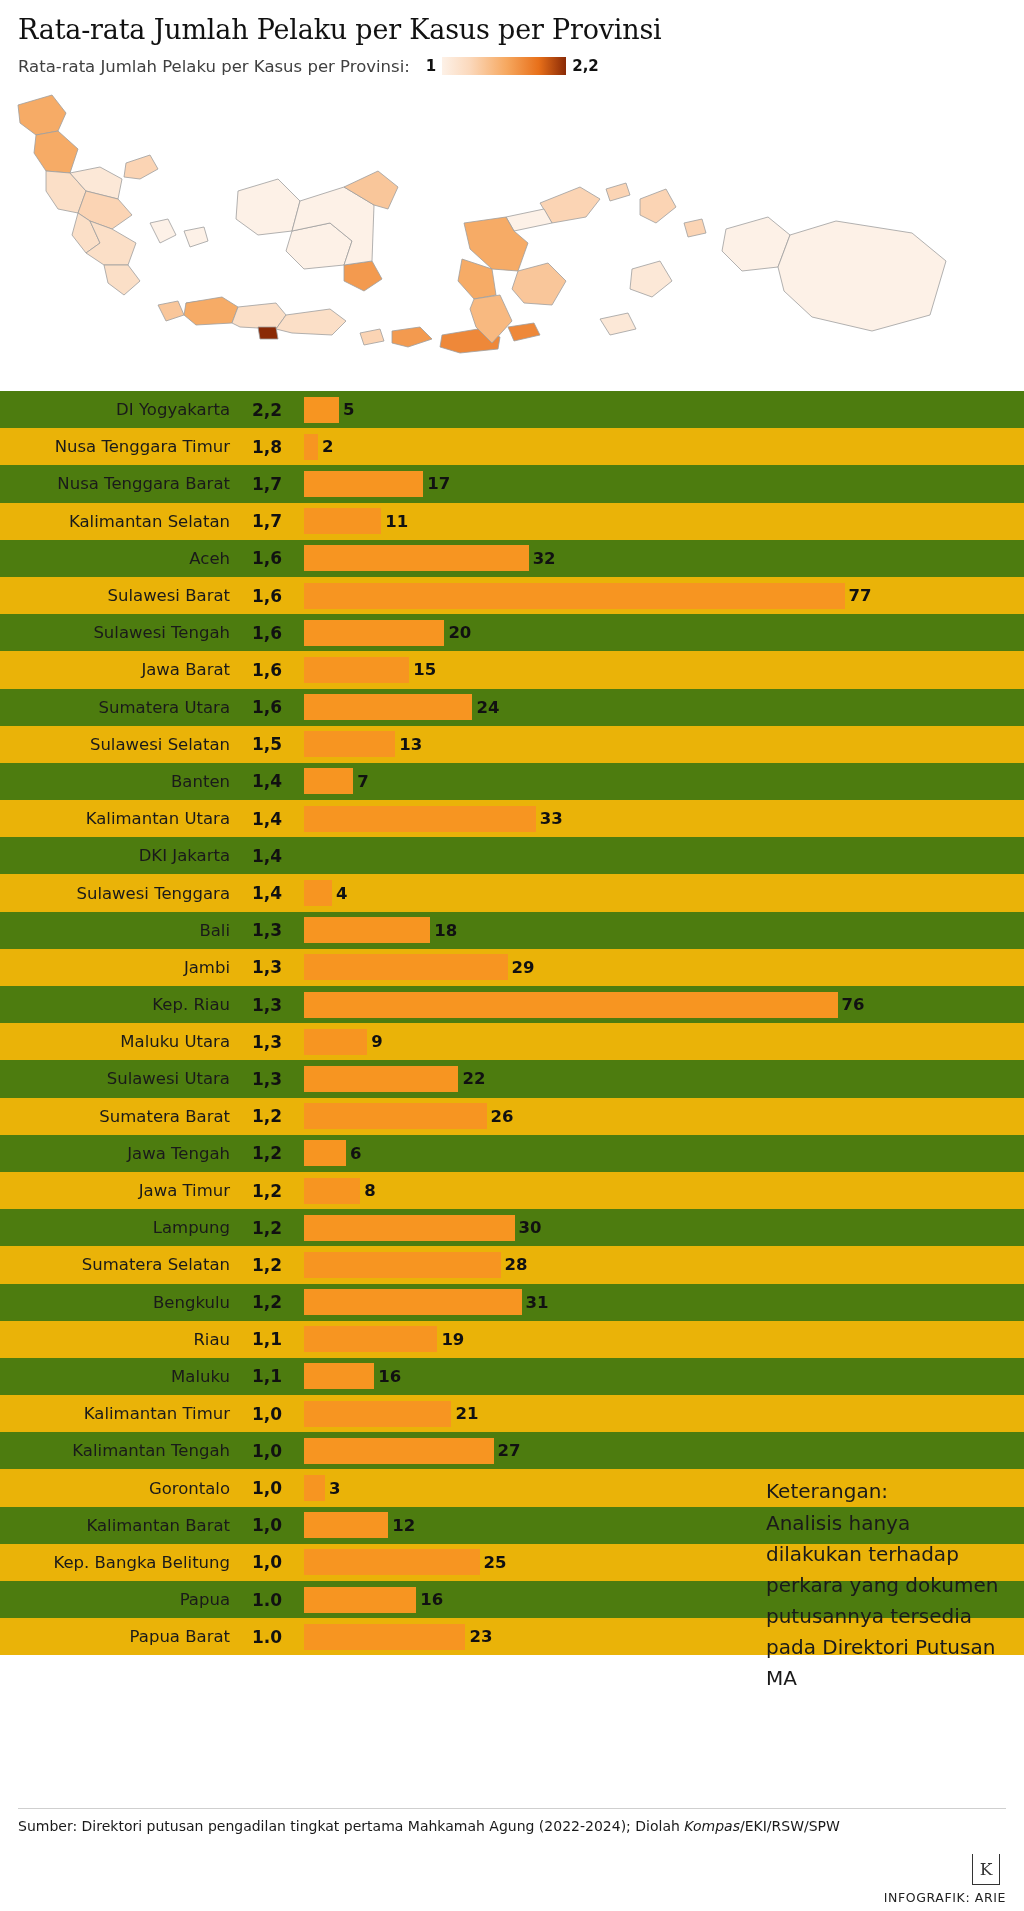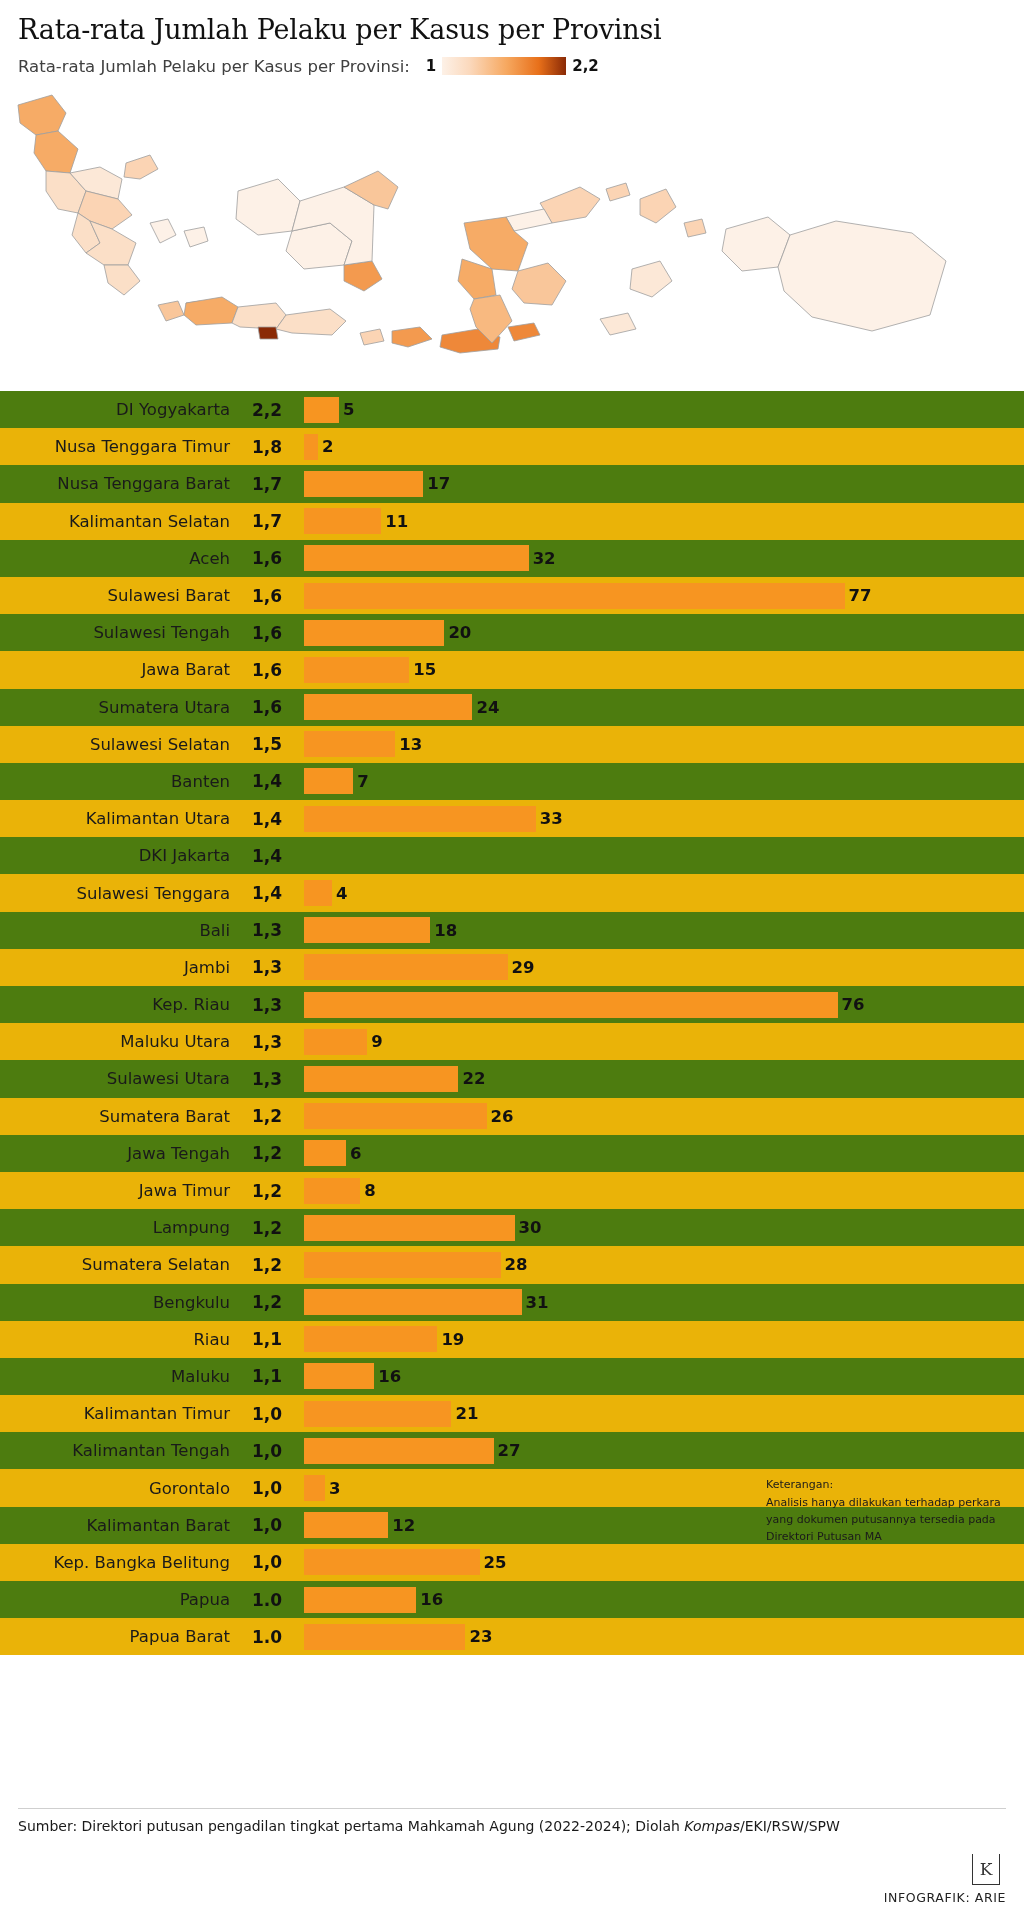--- a/index.html
+++ b/index.html
@@ -46,21 +46,21 @@
   .row-avg{
     width:74px;text-align:center;font-weight:bold;font-size:17px;color:#111;
   }
   .bar-area{flex:1;display:flex;align-items:center;position:relative;}
   .bar{height:26px;background:#f79521;}
   .bar-count{font-weight:bold;font-size:16.5px;color:#111;margin-left:4px;}
 
   
   .keterangan{
     position:absolute;right:18px;width:240px;
-    font-size:11px;line-height:1.55;color:#1a1a1a;
+    font-size:20px;line-height:1.55;color:#1a1a1a;
   }
   .keterangan .k-title{margin-bottom:1px;}
 
   
   .footer{
     position:absolute;left:0;right:0;bottom:0;height:103px;
   }
   .foot-rule{
     position:absolute;left:18px;right:18px;top:0;height:1px;background:#cfcfcf;
   }

